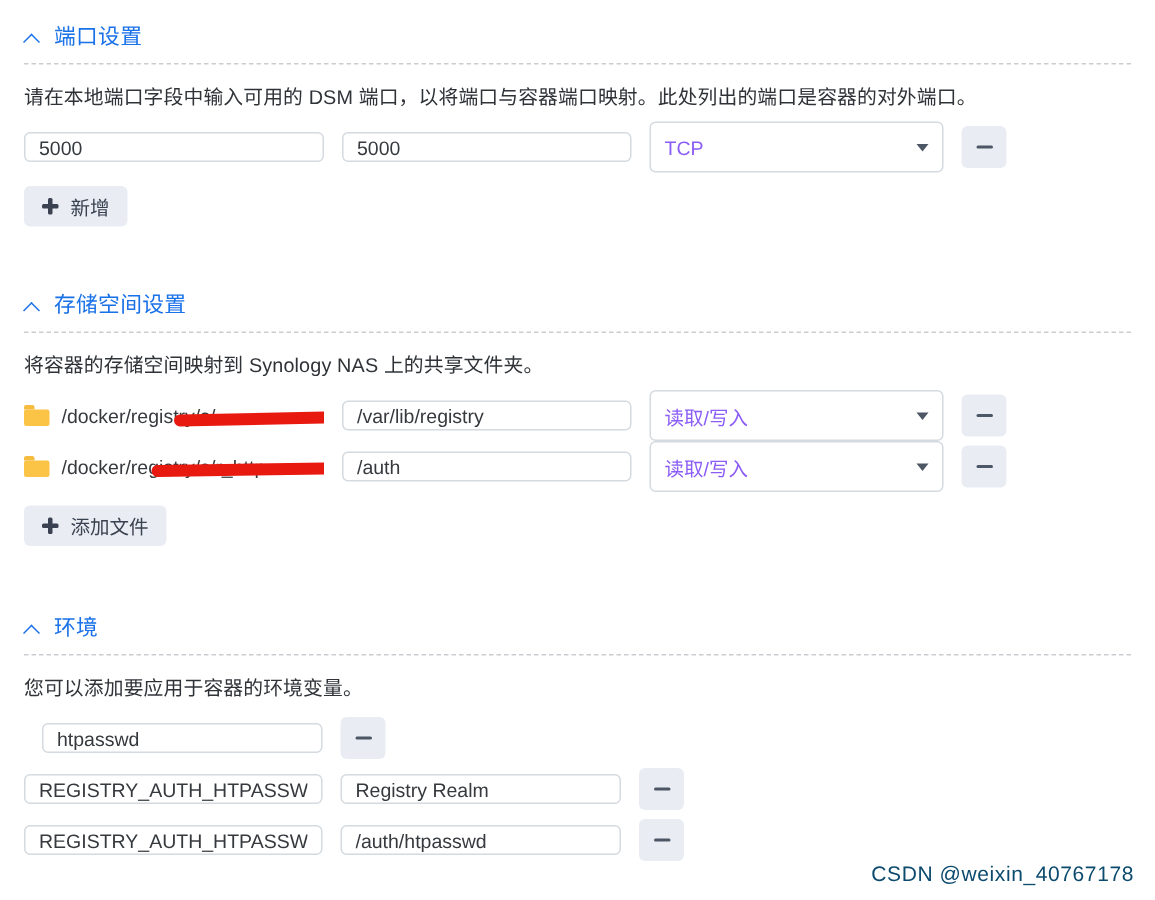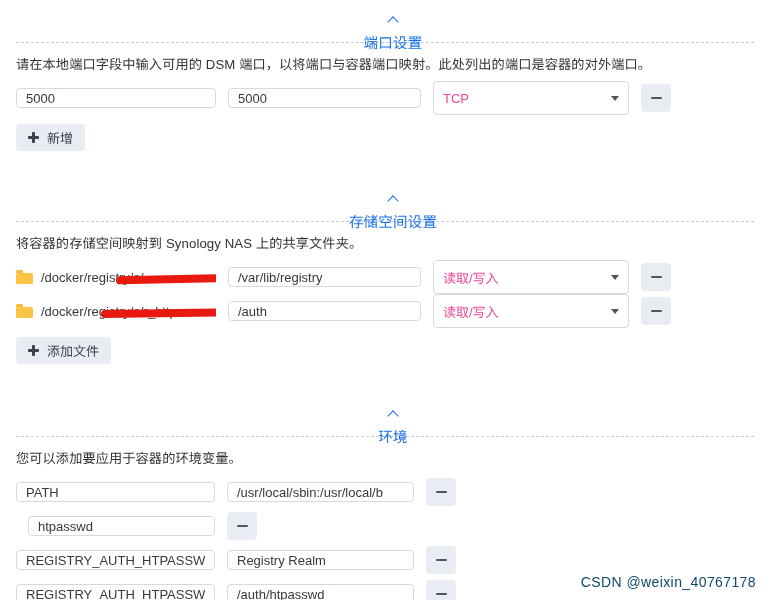--- a/index.html
+++ b/index.html
@@ -32,21 +32,20 @@
     position: relative;
   }
   .section-header {
     display: flex;
     align-items: center;
     gap: 9px;
     padding: 0 0 0 16px;
     height: 22px;
     cursor: pointer;
     user-select: none;
-    flex-direction: column;
   }
   .chevron-up {
     width: 11px;
     height: 11px;
     position: relative;
     flex: 0 0 auto;
     display: inline-block;
   }
   .chevron-up::before {
     content: "";
@@ -116,21 +115,21 @@
     box-sizing: border-box;
     height: 28px;
     border: 1px solid #d4dae0;
     border-radius: 4px;
     background: #fff;
     display: flex;
     align-items: center;
     justify-content: space-between;
     padding: 16px 9px;
     font-size: 13px;
-    color: #ec4899;
+    color: #8b5cf6;
     cursor: pointer;
     white-space: nowrap;
   }
   .caret {
     width: 0;
     height: 0;
     border-left: 4.5px solid transparent;
     border-right: 4.5px solid transparent;
     border-top: 5px solid #4c5665;
     margin-left: 8px;
@@ -376,31 +375,20 @@
   <div class="section sp-env">
     <div class="section-header">
       <span class="chevron-up"></span>
       <span class="section-title">环境</span>
     </div>
     <div class="divider"></div>
     <p class="section-desc">您可以添加要应用于容器的环境变量。</p>
 
     <div class="rows">
 
-      <div class="row">
-        <div class="field w-env-k">
-          <span class="val">PATH</span>
-        </div>
-        <div class="field w-env-v">
-          <span class="val">/usr/local/sbin:/usr/local/b</span>
-        </div>
-        <button class="btn-minus">
-          <span class="bar"></span>
-        </button>
-      </div>
 
       <div class="row">
         <div class="field w-env-v">
           <span class="val">htpasswd</span>
         </div>
         <button class="btn-minus">
           <span class="bar"></span>
         </button>
       </div>
 

